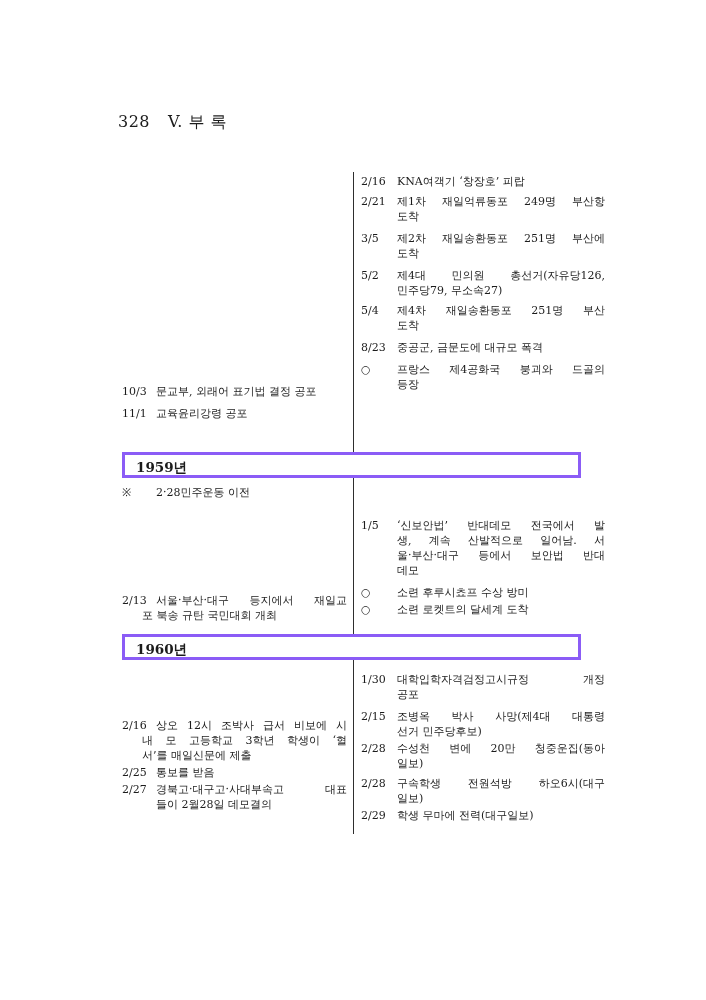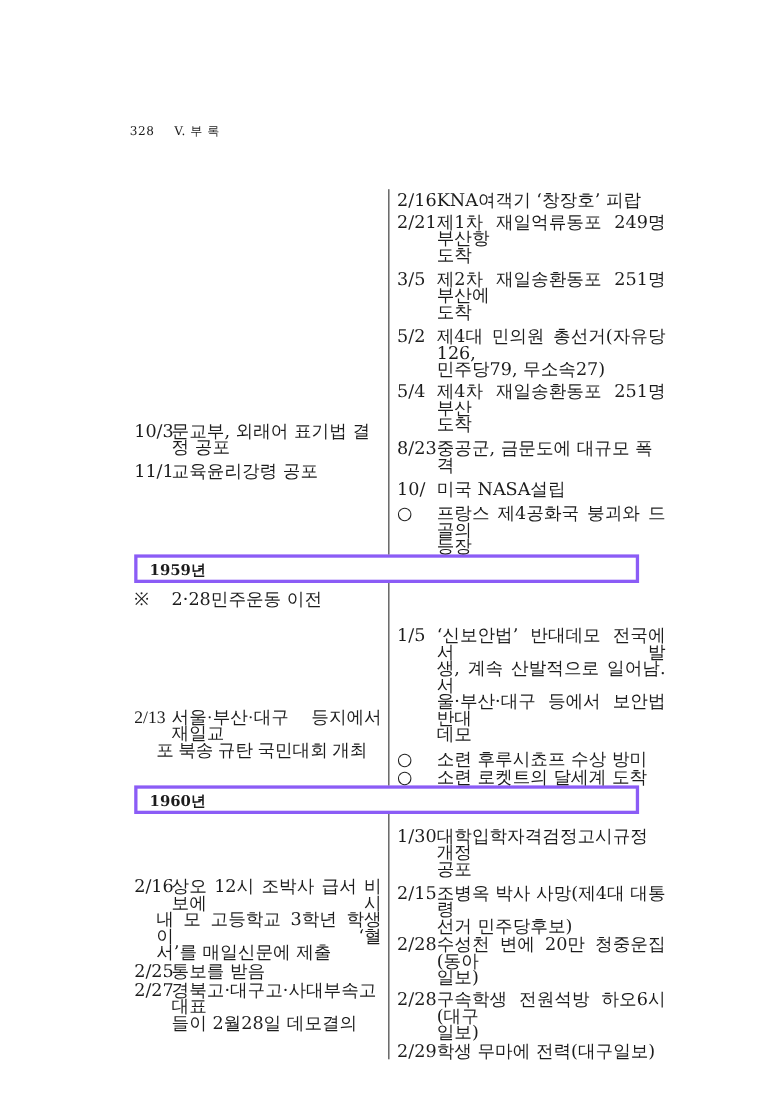--- a/index.html
+++ b/index.html
@@ -1,21 +1,21 @@
 <!DOCTYPE html>
 <html><head>
 <meta charset="utf-8">
 <style>
   html,body { margin:0; padding:0; background:#e9e9e9; }
   .page {
     position:relative; width:706px; height:1000px; background:#ffffff;
     font-family:"DejaVu Serif","Liberation Serif",serif;
     color:#1c1c1c; overflow:hidden;
   }
-  .page-header { position:absolute; left:118px; top:112px; font-size:11px; letter-spacing:0.5px; }
+  .page-header { position:absolute; left:118px; top:112px; font-size:16px; letter-spacing:0.5px; }
   .page-header .sec { margin-left:18px; }
 
   .content { position:absolute; left:122px; top:172px; width:483px; }
 
   .block { display:flex; align-items:stretch; }
   .b1 { min-height:280px; }
   .b2 { min-height:156px; }
   .b3 { min-height:174px; }
 
   .col { box-sizing:border-box; }
@@ -27,25 +27,25 @@
   .b2 .col-l { padding-top:7px; }
   .b2 .col-r { padding-top:40px; }
   .b3 .col-l { padding-top:58px; }
   .b3 .col-r { padding-top:12px; }
 
   .year-box {
     box-sizing:border-box; width:459px; height:26px; border:3px solid #8b5cf6;
     font-weight:bold; font-size:13.5px; line-height:24px; padding-left:11px;
   }
 
-  .entry { position:relative; margin-top:5px; font-size:16px; line-height:15px; }
+  .entry { position:relative; margin-top:5px; font-size:11px; line-height:15px; }
   .entry:first-child { margin-top:0; }
   .entry.gap { margin-top:7px; }
   .entry.tight { margin-top:2px; }
-  .b2 .col-l .entry.push { margin-top:93px;font-family:Liberation Serif, serif; }
+  .b2 .col-l .entry.push { margin-top:93px; }
 
   .col-l .entry { padding-left:34px; }
   .col-r .entry { padding-left:36px; }
   .col-l .entry.hang-small { padding-left:20px; }
   .col-l .entry.hang-small .ln.first { padding-left:14px; }
 
   .entry .d { position:absolute; left:0; top:0; white-space:nowrap; }
   .ln { min-height:15px; }
   .ln.j { text-align:justify; text-align-last:justify; }
 </style>
@@ -92,24 +92,20 @@
             <div class="ln">민주당79, 무소속27)</div>
           </div>
           <div class="entry">
             <span class="d">5/4</span>
             <div class="ln first j">제4차 재일송환동포 251명 부산</div>
             <div class="ln">도착</div>
           </div>
           <div class="entry gap">
             <span class="d">8/23</span>
             <div class="ln first">중공군, 금문도에 대규모 폭격</div>
-          </div>
-          <div class="entry gap">
-            <span class="d">10/</span>
-            <div class="ln first">미국 NASA설립</div>
           </div>
           <div class="entry gap">
             <span class="d">○</span>
             <div class="ln first j">프랑스 제4공화국 붕괴와 드골의</div>
             <div class="ln">등장</div>
           </div>
         </div>
     </div>
 
     <div class="year-box">

